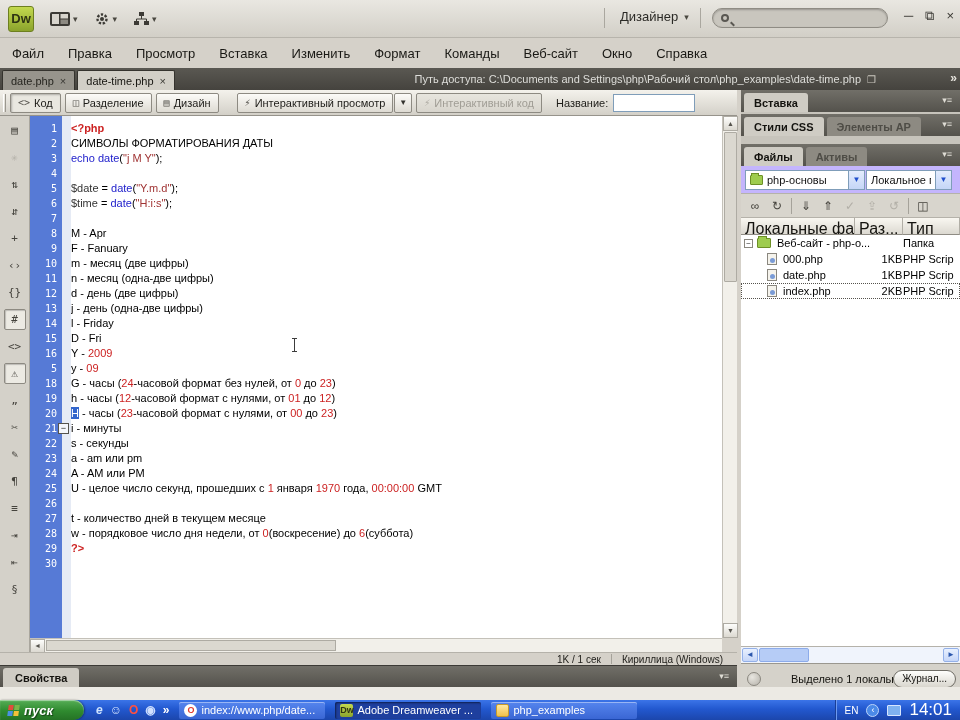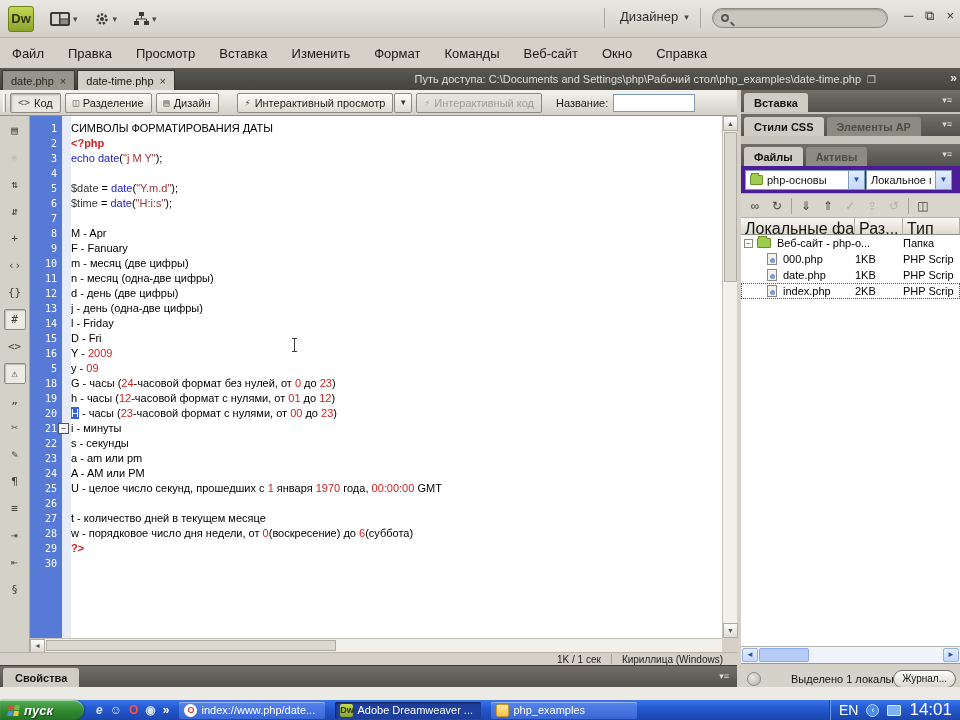--- a/index.html
+++ b/index.html
@@ -77,41 +77,41 @@
   .propbar{position:absolute;left:0;top:665px;width:737px;height:22px;background:linear-gradient(#716f68,#54524c);border-top:1px solid #3c3a36}
   .proptab{position:absolute;left:3px;top:2px;height:20px;padding:0 12px;background:#cfccc4;border-radius:3px 3px 0 0;font-size:11px;font-weight:bold;color:#14130f;display:flex;align-items:center}
   .pmenu{position:absolute;right:8px;top:5px;color:#dedcd4;font-size:9px}
 
   
   .dock{position:absolute;left:741px;top:90px;width:219px;height:597px;background:#c7c4bc}
   .pgroup{height:22px;background:linear-gradient(#716f68,#54524c);position:relative;display:flex;align-items:flex-end}
   .ptab{height:19px;margin-left:3px;padding:0 10px;display:flex;align-items:center;font-size:11px;font-weight:bold;border-radius:3px 3px 0 0}
   .ptab.on{background:#cfccc4;color:#14130f}
   .ptab.off{background:#8d8a82;color:#4e4c46}
-  .combos{height:28px;background:#4c1d95;display:flex;align-items:center;padding:0 4px;gap:1px;border-bottom:1px solid #b5b2aa}
+  .combos{height:28px;background:#c4b5fd;display:flex;align-items:center;padding:0 4px;gap:1px;border-bottom:1px solid #b5b2aa}
   .combo{height:20px;border:1px solid #7f9db9;background:#fff;display:flex;align-items:center;font-size:11px;color:#111;position:relative}
   .combo .carrow{position:absolute;right:0;top:0;width:16px;height:18px;background:linear-gradient(#e3ecfd,#c5d6f7);border-left:1px solid #7f9db9;color:#1f4ecc;font-size:8px;display:flex;align-items:center;justify-content:center}
   .fold-ico{width:13px;height:10px;background:#9ecc4e;border:1px solid #6d9026;border-radius:1px;margin:0 4px;position:relative}
   .fold-ico::before{content:"";position:absolute;left:0;top:-3px;width:6px;height:2px;background:#9ecc4e;border:1px solid #6d9026;border-bottom:none}
   .ftools{height:24px;background:#d8d5cd;display:flex;align-items:center;padding-left:4px;gap:2px;border-bottom:1px solid #b5b2aa}
   .ft-btn{width:20px;height:19px;display:flex;align-items:center;justify-content:center;font-size:12px;color:#44423c}
   .ft-btn.disabled{color:#b2afa7}
   .ft-sep{width:1px;height:16px;background:#a5a29a;margin:0 2px}
   .fcols{height:17px;display:flex}
   .fcol{background:linear-gradient(#f9f7f1,#dcd9d1);border-right:1px solid #b1aea6;border-bottom:1px solid #8f8c84;font-size:16px;font-weight:normal;color:#14130f;padding:2px 0 10px 4px;white-space:nowrap;overflow:hidden}
   .flist{background:#fff;height:411px;font-size:11px;color:#000;position:relative}
   .tree-row{height:16px;display:flex;align-items:center;position:relative}
   .tree-row.selected{outline:1px dotted #55524c;outline-offset:-1px}
   .t-exp{width:9px;height:9px;border:1px solid #8a877f;background:#fff;font-size:8px;line-height:7px;text-align:center;color:#333;margin-left:3px}
   .t-folder{width:14px;height:10px;background:#9ecc4e;border:1px solid #6d9026;border-radius:1px;margin-left:4px;position:relative}
   .t-folder::before{content:"";position:absolute;left:0;top:-3px;width:7px;height:2px;background:#9ecc4e;border:1px solid #6d9026;border-bottom:none}
   .t-page{width:10px;height:12px;background:#f5f3ec;border:1px solid #8a877f;margin-left:26px;position:relative}
   .t-page::after{content:"";position:absolute;right:1px;bottom:1px;width:5px;height:5px;border-radius:50%;background:#7a9bd6}
   .t-name{margin-left:6px;white-space:nowrap}
-  .t-size{position:absolute;left:114px;width:42px;text-align:left}
+  .t-size{position:absolute;left:130px;width:42px;text-align:center}
   .t-type{position:absolute;left:162px;white-space:nowrap}
   .dock-hscroll{height:17px;background:#f0f4fc;position:relative;border-top:1px solid #b5b2aa}
   .xbtn{position:absolute;top:1px;width:16px;height:14px;background:linear-gradient(#e8f0fe,#c6d6f8);border:1px solid #93b0e8;border-radius:2px;color:#2b57ad;font-size:8px;text-align:center;line-height:12px}
   .xthumb{position:absolute;left:18px;top:1px;width:50px;height:14px;background:#b6ccf6;border:1px solid #8cabea;border-radius:2px}
   .dock-status{height:30px;background:#d5d2ca;border-top:1px solid #9a978f;display:flex;align-items:center;position:relative}
   .globe-ico{width:14px;height:14px;border-radius:50%;border:1px solid #8a877f;margin-left:6px;background:radial-gradient(circle at 35% 35%,#e8e6e0,#b5b2aa)}
   .dstat-text{position:absolute;left:50px;font-size:11px;color:#14130f}
   .log-btn{position:absolute;right:4px;height:18px;padding:0 8px;border:1px solid #6f6d66;border-radius:9px;background:linear-gradient(#fefefc,#d9d6ce);font-size:10px;color:#14130f;display:flex;align-items:center}
 
   
@@ -123,21 +123,21 @@
   .winflag i{display:block;width:5px;height:5px}
   .ql{display:flex;align-items:center;gap:7px;margin-left:12px}
   .ql span{font-size:12px;line-height:20px}
   .task{height:17px;margin-left:10px;width:146px;border-radius:2px;display:flex;align-items:center;gap:4px;padding:0 5px;background:linear-gradient(#5585ee,#3a66d4);box-shadow:inset 0 1px 0 rgba(255,255,255,.4);color:#fff;font-size:11px;white-space:nowrap;overflow:hidden}
   .task.active{background:#1e3f9e;box-shadow:inset 1px 1px 2px rgba(0,0,0,.5)}
   .ti{flex:0 0 auto;width:13px;height:13px;border-radius:2px;display:flex;align-items:center;justify-content:center;font-size:9px;font-weight:bold}
   .ti.opera{background:#fff;color:#e23b2e;border-radius:50%}
   .ti.dreamweaver{background:linear-gradient(#c3d94e,#8ba32c);color:#2f3413}
   .ti.folder{background:linear-gradient(#ffe9a2,#f0c14b);border:1px solid #c79a2a}
   .tray{margin-left:auto;height:20px;display:flex;align-items:center;gap:8px;padding:0 8px;border-left:1px solid #6e9af0;box-shadow:-1px 0 0 #1a3e96}
-  .tray .lang{color:#fff;font-size:14px}
+  .tray .lang{color:#fff;font-size:10px}
   .tray .time{color:#fff;font-size:17px}
   .chev-circ{width:13px;height:13px;border-radius:50%;background:#4b8ae8;border:1px solid #bcd4fa;color:#fff;font-size:9px;line-height:11px;text-align:center}
   .disp-ico{width:14px;height:11px;border:1px solid #d8e6ff;background:#7fb2f0;border-radius:1px}
 
   
   .ibeam{position:absolute;left:291px;top:338px;width:7px;height:14px;background:linear-gradient(#3c3c3c,#3c3c3c) 50% 0/1px 100% no-repeat}
   .ibeam::before,.ibeam::after{content:"";position:absolute;left:1px;width:5px;height:1px;background:#3c3c3c}
   .ibeam::before{top:0}.ibeam::after{bottom:0}
 </style>
 </head>
@@ -330,22 +330,22 @@
       <div class="fold-cell"></div>
       <div class="fold-cell"></div>
       <div class="fold-cell"></div>
       <div class="fold-cell"></div>
       <div class="fold-cell"></div>
       <div class="fold-cell"></div>
       <div class="fold-cell"></div>
       <div class="fold-cell"></div>
     </div>
   <div class="codearea" id="codearea">
+      <div class="code-line"><span class="seg-p">&lt;?php</span></div>
       <div class="code-line"><span class="seg-t">СИМВОЛЫ ФОРМАТИРОВАНИЯ ДАТЫ</span></div>
-      <div class="code-line"><span class="seg-p">&lt;?php</span></div>
       <div class="code-line"><span class="seg-k">echo </span><span class="seg-f">date</span><span class="seg-t">(</span><span class="seg-s">"j M Y"</span><span class="seg-t">);</span></div>
       <div class="code-line"></div>
       <div class="code-line"><span class="seg-v">$date</span><span class="seg-t"> = </span><span class="seg-f">date</span><span class="seg-t">(</span><span class="seg-s">"Y.m.d"</span><span class="seg-t">);</span></div>
       <div class="code-line"><span class="seg-v">$time</span><span class="seg-t"> = </span><span class="seg-f">date</span><span class="seg-t">(</span><span class="seg-s">"H:i:s"</span><span class="seg-t">);</span></div>
       <div class="code-line"></div>
       <div class="code-line"><span class="seg-t">M - Apr</span></div>
       <div class="code-line"><span class="seg-t">F - Fanuary</span></div>
       <div class="code-line"><span class="seg-t">m - месяц (две цифры)</span></div>
       <div class="code-line"><span class="seg-t">n - месяц (одна-две цифры)</span></div>
       <div class="code-line"><span class="seg-t">d - день (две цифры)</span></div>

